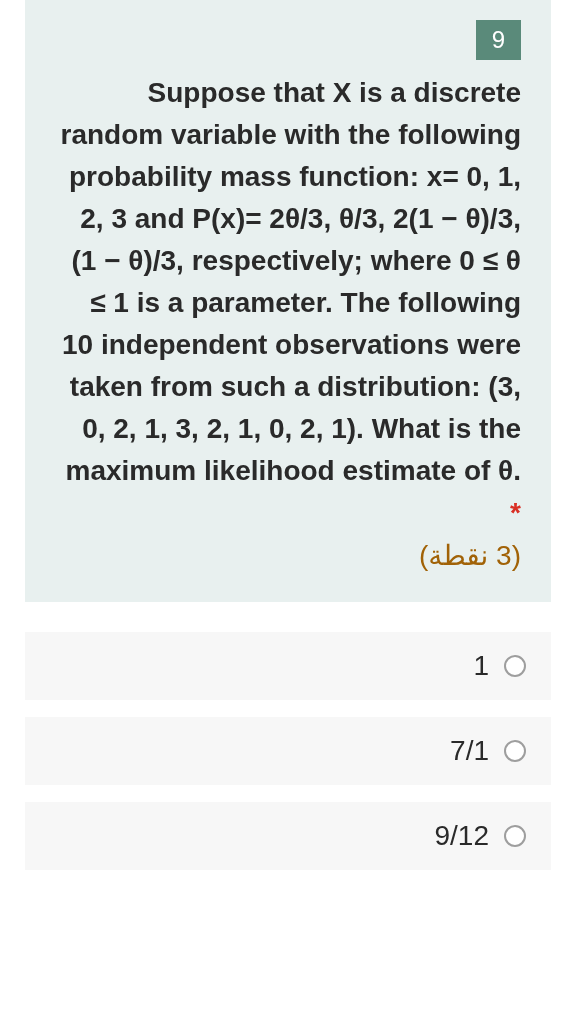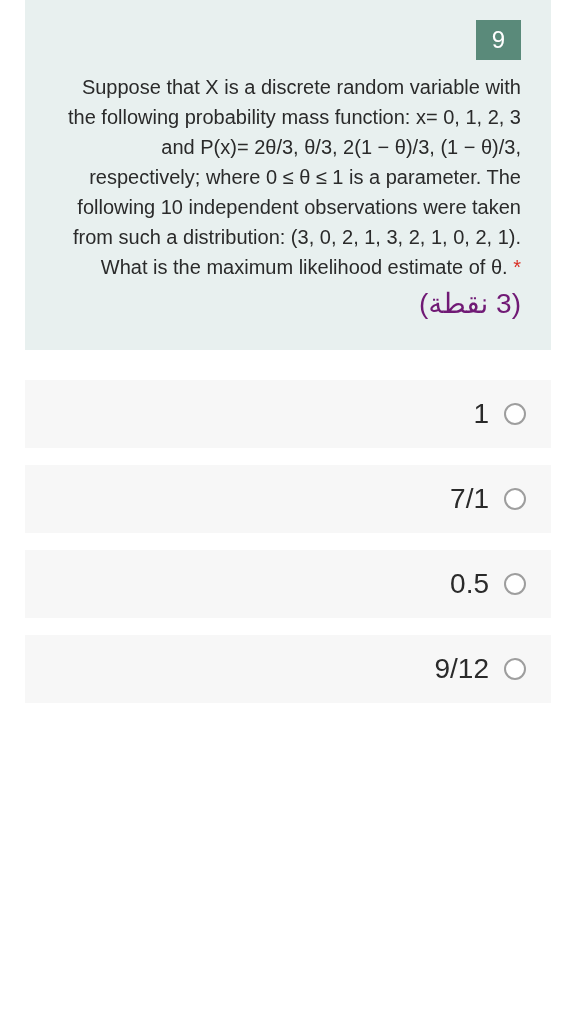--- a/index.html
+++ b/index.html
@@ -29,30 +29,30 @@
     }
     .question-number {
       background-color: #5a8a7a;
       color: #ffffff;
       font-size: 24px;
       padding: 6px 16px;
       display: inline-block;
     }
     .question-text {
       text-align: right;
-      font-size: 20px;
+      font-size: 28px;
       color: #2a2a2a;
       line-height: 1.5;
-      font-weight: 400;
+      font-weight: 700;
     }
     .required-mark {
       color: #d93025;
     }
     .points {
-      color: #701a75;
+      color: #a16207;
       font-size: 28px;
       text-align: right;
       margin-top: 5px;
       direction: rtl;
     }
     .option {
       background-color: #f7f7f7;
       padding: 18px 25px;
       margin-bottom: 17px;
       display: flex;
@@ -91,23 +91,19 @@
   <div class="option">
     <span class="option-text">1</span>
     <span class="radio-button"></span>
   </div>
 
   <div class="option">
     <span class="option-text">7/1</span>
     <span class="radio-button"></span>
   </div>
 
-  <div class="option">
-    <span class="option-text">0.5</span>
-    <span class="radio-button"></span>
-  </div>
 
 
   <div class="option">
     <span class="option-text">9/12</span>
     <span class="radio-button"></span>
   </div>
 </div>
 
 </body></html>

